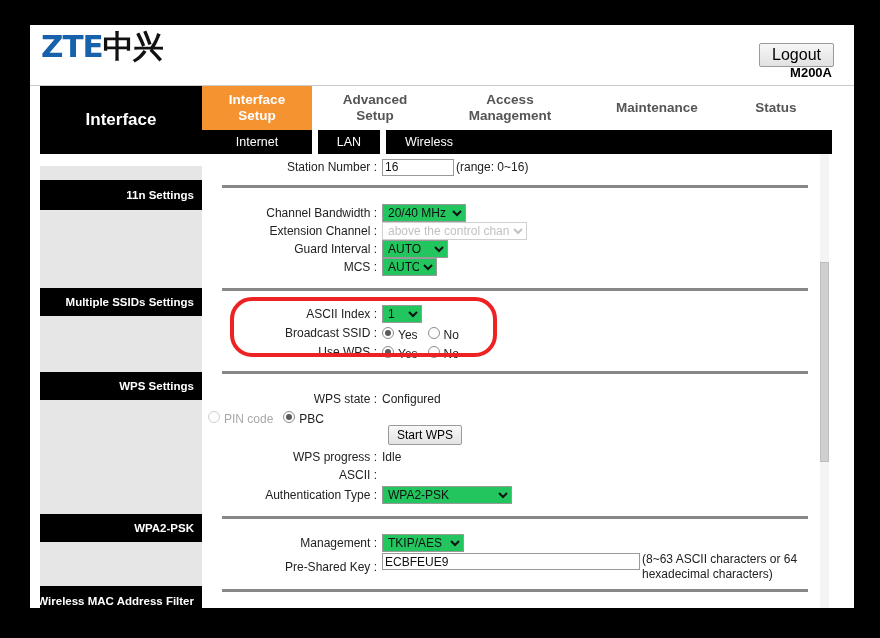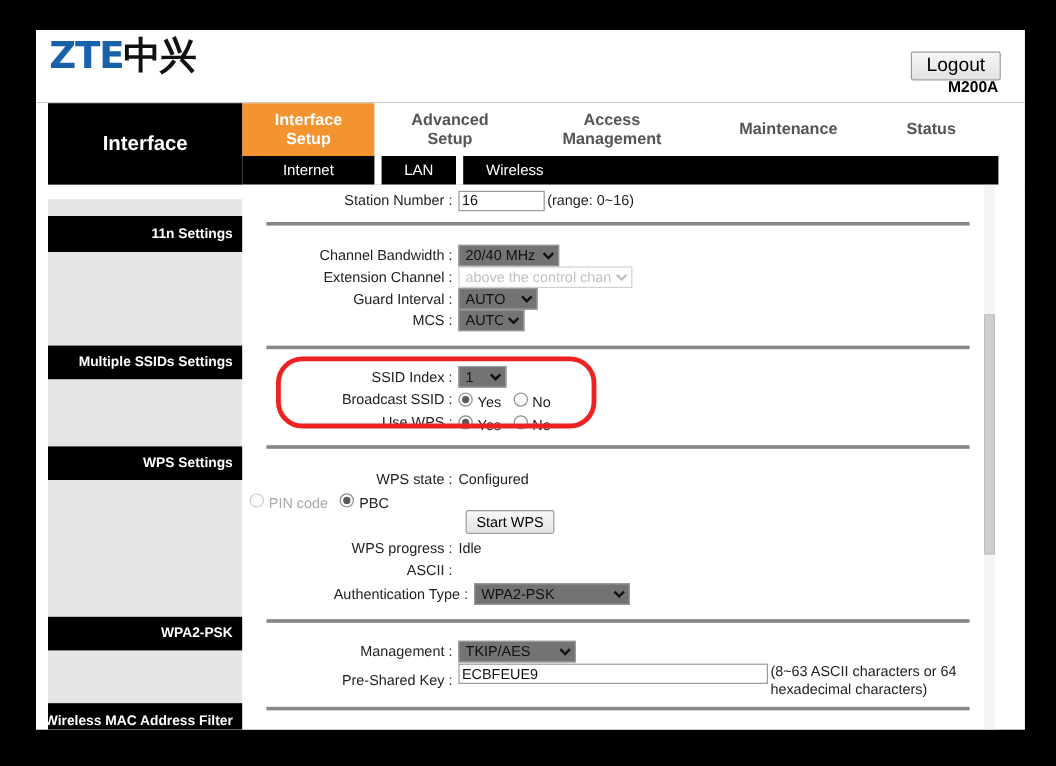--- a/index.html
+++ b/index.html
@@ -194,21 +194,21 @@
     background: #ffffff;
     padding: 0 2px;
     outline: none;
   }
   select.sel {
     font-family: "Liberation Sans", sans-serif;
     font-size: 12px;
     color: #111;
     height: 18px;
     border: 1px solid #9a9a9a;
-    background: #737373;
+    background: #22c55e;
     padding: 0 1px;
   }
   select.sel:disabled {
     color: #a8a8a8;
     background: #ffffff;
     border-color: #bdbdbd;
   }
   .radio-grp { display: flex; align-items: center; }
   .radio {
     width: 12px; height: 12px;
@@ -358,21 +358,21 @@
         <div class="row" style="top:104px;">
           <div class="lbl">MCS :</div>
           <select class="sel" style="width:55px;">
             <option>AUTO</option>
           </select>
         </div>
 
         <div class="divider" style="top:134px;"></div>
 
         <div class="row" style="top:151px;">
-          <div class="lbl">SSID Index :</div>
+          <div class="lbl">ASCII Index :</div>
           <select class="sel" style="width:40px;">
             <option>1</option>
           </select>
         </div>
 
         <div class="row" style="top:170px;">
           <div class="lbl">Broadcast SSID :</div>
           <div class="radio-grp">
             <span class="radio on"></span>
             <span class="rlabel">Yes</span>
@@ -413,32 +413,32 @@
 
         <div class="row" style="top:294px;">
           <div class="lbl">WPS progress :</div>
           <div class="val">Idle</div>
         </div>
 
         <div class="row" style="top:312px;">
           <div class="lbl">ASCII :</div>
         </div>
 
-        <div class="row" style="top:332px;padding-left:13px;">
+        <div class="row" style="top:332px;">
           <div class="lbl">Authentication Type :</div>
           <select class="sel" style="width:130px;">
             <option>WPA2-PSK</option>
           </select>
         </div>
 
         <div class="divider" style="top:362px;"></div>
 
         <div class="row" style="top:380px;">
           <div class="lbl">Management :</div>
-          <select class="sel" style="width:98px;">
+          <select class="sel" style="width:82px;">
             <option>TKIP/AES</option>
           </select>
         </div>
 
         <div class="row" style="top:398px; height:34px; align-items:flex-start;">
           <div class="lbl" style="padding-top:8px;">Pre-Shared Key :</div>
           <input class="txt" style="width: 258px; margin-top: 1px;" value="ECBFEUE9">
           <span class="hint" style="display:inline-block; width:160px; white-space:normal; line-height:1.25;">(8~63 ASCII characters or 64 hexadecimal characters)</span>
         </div>
 

